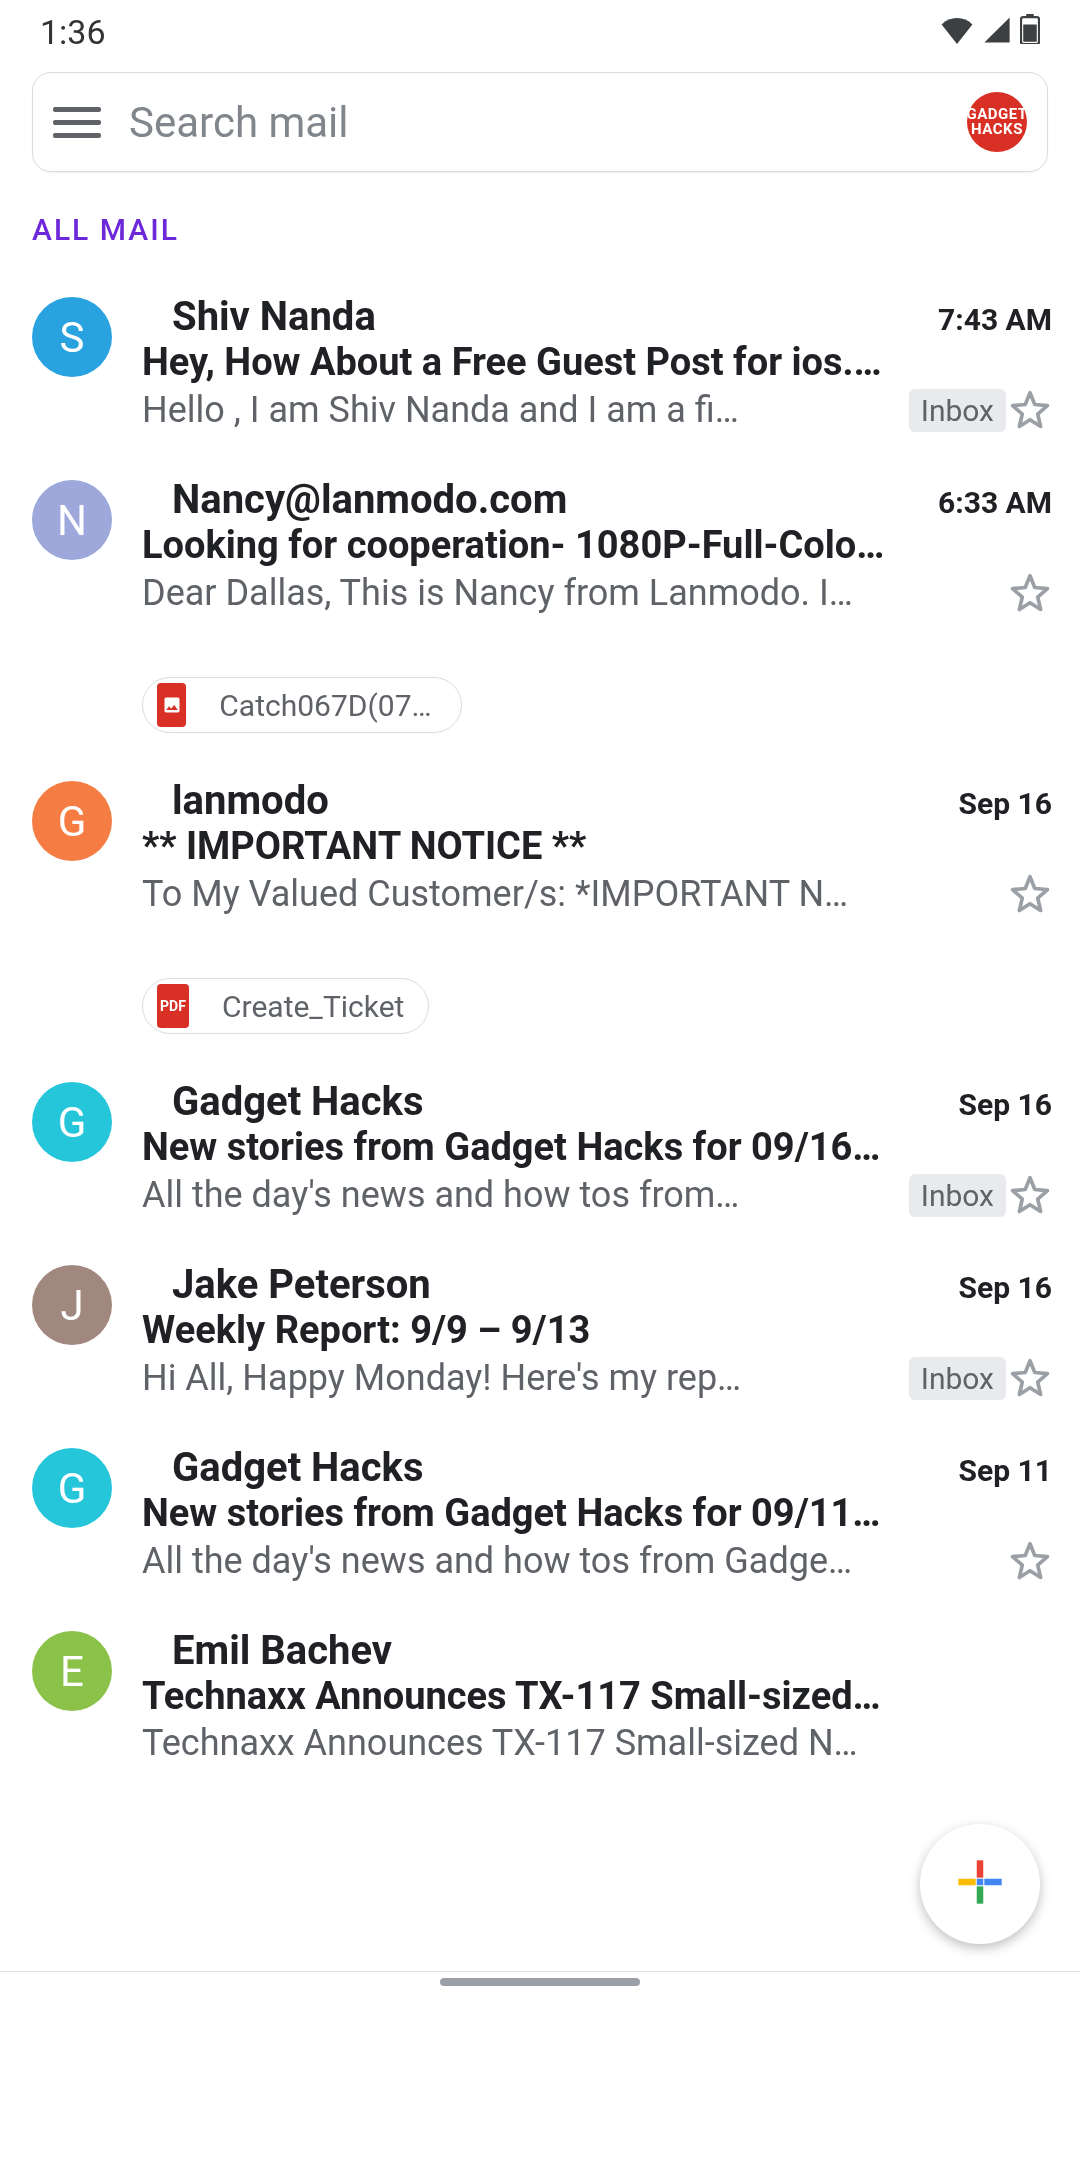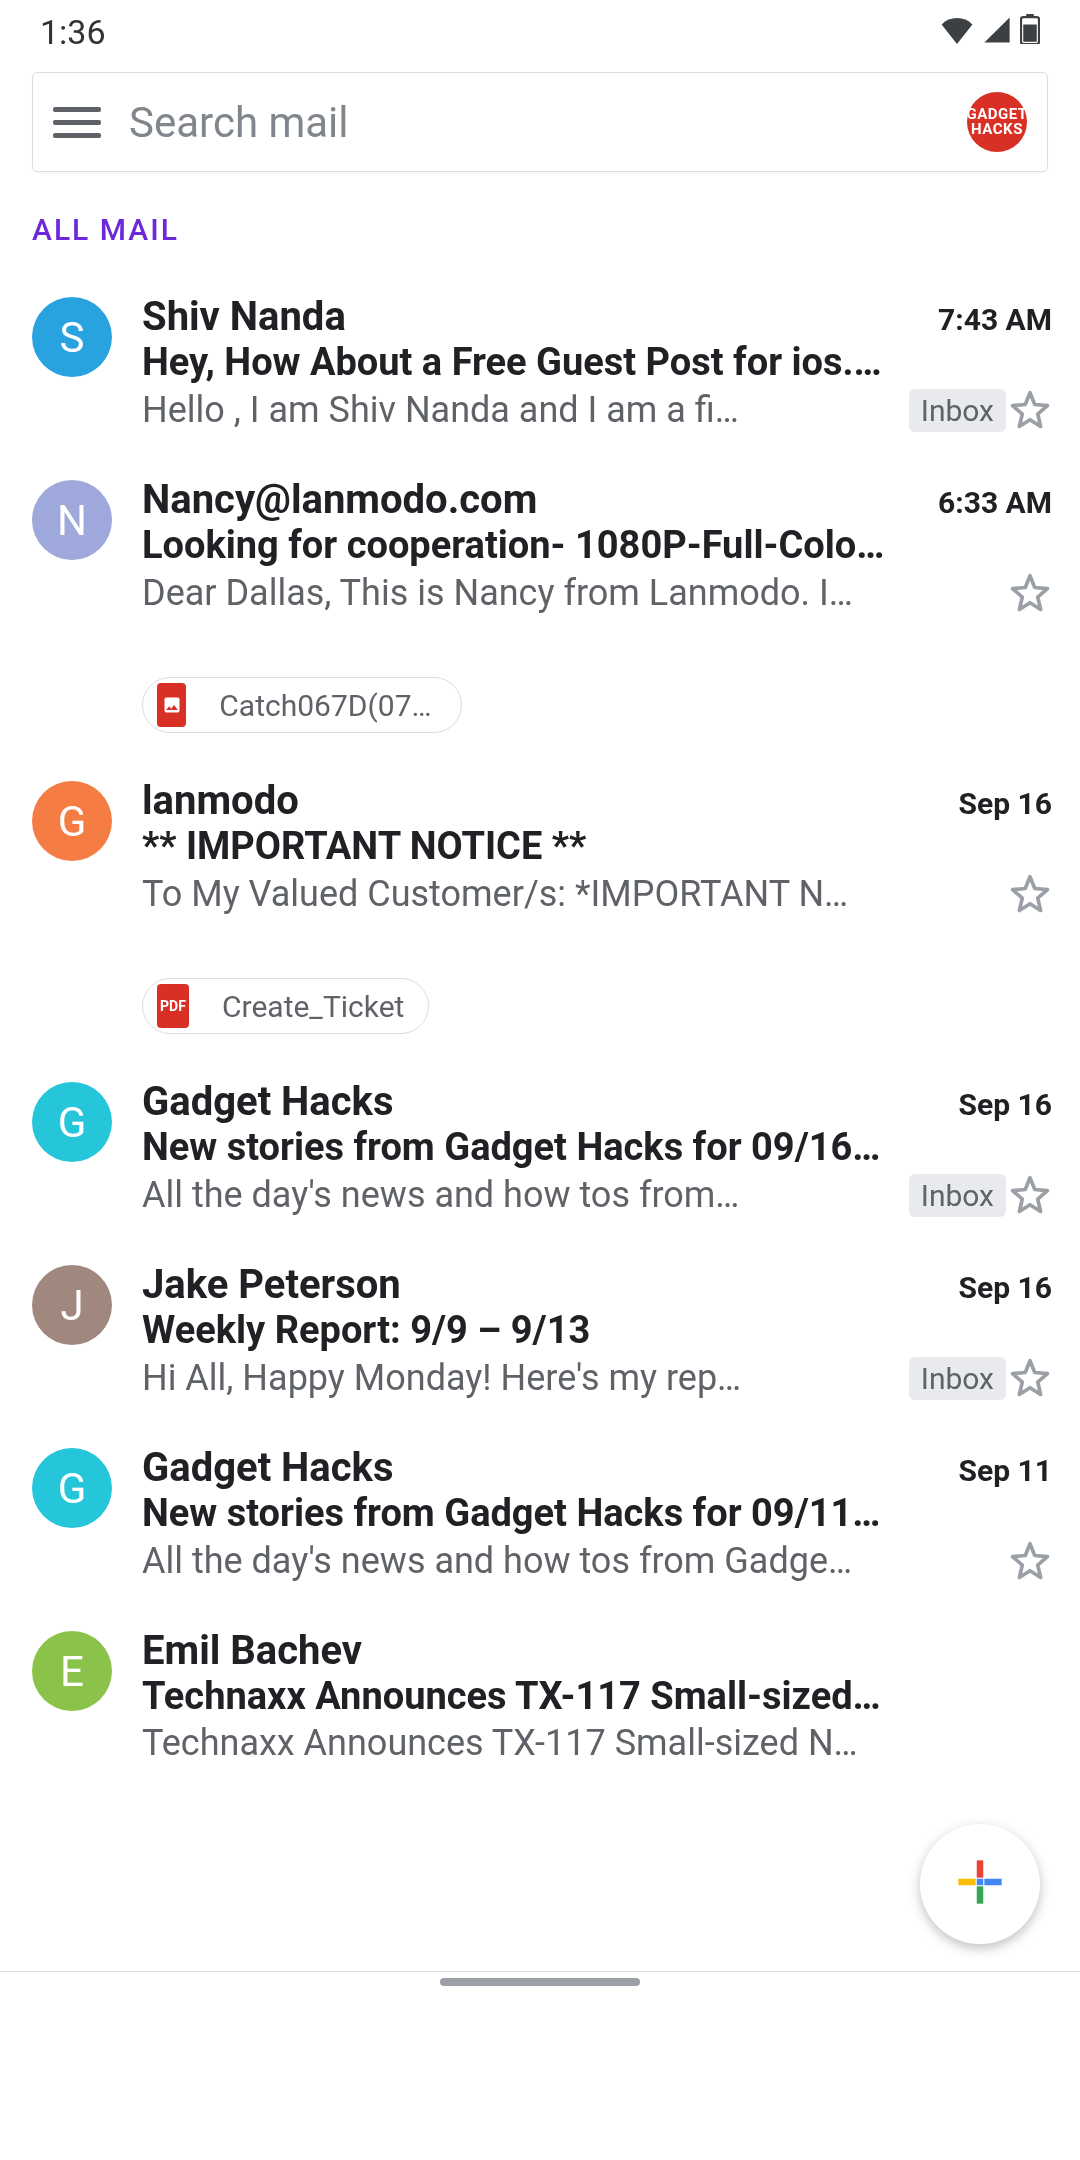--- a/index.html
+++ b/index.html
@@ -1,30 +1,30 @@
 <!DOCTYPE html>
 <html><head>
 <meta charset="utf-8">
 <style>
   * { box-sizing: border-box; margin: 0; padding: 0; }
   html, body { width: 1080px; height: 2160px; overflow: hidden; font-family: Roboto, Arial, sans-serif; background: #fff; color: #202124; }
   .status-bar { height: 64px; display: flex; align-items: center; justify-content: space-between; padding: 0 40px 0 40px; font-size: 34px; color: #333; }
   .status-left { font-weight: 400; }
   .status-right { display: flex; align-items: center; gap: 8px; }
-  .search-card { margin: 8px 32px 0 32px; height: 100px; border: 1px solid #dadce0; border-radius: 6px; display: flex; align-items: center; padding: 0 20px; gap: 28px; box-shadow: 0 1px 2px rgba(0,0,0,0.06); }
+  .search-card { margin: 8px 32px 0 32px; height: 100px; border: 1px solid #dadce0; border-radius: 19px; display: flex; align-items: center; padding: 0 20px; gap: 28px; box-shadow: 0 1px 2px rgba(0,0,0,0.06); }
   .hamburger { width: 48px; height: 48px; display: flex; flex-direction: column; justify-content: center; gap: 8px; }
   .hamburger span { height: 5px; background: #5f6368; border-radius: 2px; }
   .search-text { flex: 1; font-size: 42px; color: #80868b; }
   .acct-avatar { width: 60px; height: 60px; border-radius: 50%; background: #d93025; color: #fff; display: flex; align-items: center; justify-content: center; font-size: 15px; font-weight: 700; line-height: 1; text-align: center; letter-spacing: 0.5px; }
   .section-label { padding: 40px 32px 24px 32px; font-size: 30px; letter-spacing: 2px; color: #6d28d9; font-weight: 500; }
   .list { }
   .mail-item { display: flex; padding: 22px 28px 22px 32px; gap: 30px; }
   .avatar { flex: 0 0 80px; width: 80px; height: 80px; border-radius: 50%; color: #fff; font-size: 42px; display: flex; align-items: center; justify-content: center; margin-top: 4px; }
   .mail-body { flex: 1; min-width: 0; }
-  .row1 { display: flex; justify-content: space-between; align-items: baseline; }
+  .row1 { display: flex; justify-content: space-between; align-items: baseline; margin-left: 30px; }
   .sender { font-size: 40px; font-weight: 700; color: #202124; white-space: nowrap; overflow: hidden; text-overflow: ellipsis; }
   .time { font-size: 30px; font-weight: 700; color: #202124; margin-left: 16px; flex-shrink: 0; }
   .subject { font-size: 38px; font-weight: 700; color: #202124; white-space: nowrap; overflow: hidden; text-overflow: ellipsis; margin-top: 0; }
   .row3 { display: flex; align-items: center; gap: 2px; margin-top: 4px; }
   .snippet { font-size: 36px; color: #5f6368; white-space: nowrap; overflow: hidden; text-overflow: ellipsis; flex: 1; min-width: 0; }
   .label-chip { background: #e8eaed; color: #5f6368; font-size: 30px; padding: 4px 12px; border-radius: 6px; flex-shrink: 0; }
   .star { width: 44px; height: 44px; flex-shrink: 0; }
   .star svg { width: 44px; height: 44px; }
   .attachment-row { margin-top: 18px; }
   .attach-chip { display: inline-flex; align-items: center; gap: 33px; height: 56px; border: 1px solid #dadce0; border-radius: 28px; padding: 0 24px 0 14px; color: #5f6368; font-size: 30px; max-width: 320px; margin-top: 44px; }

